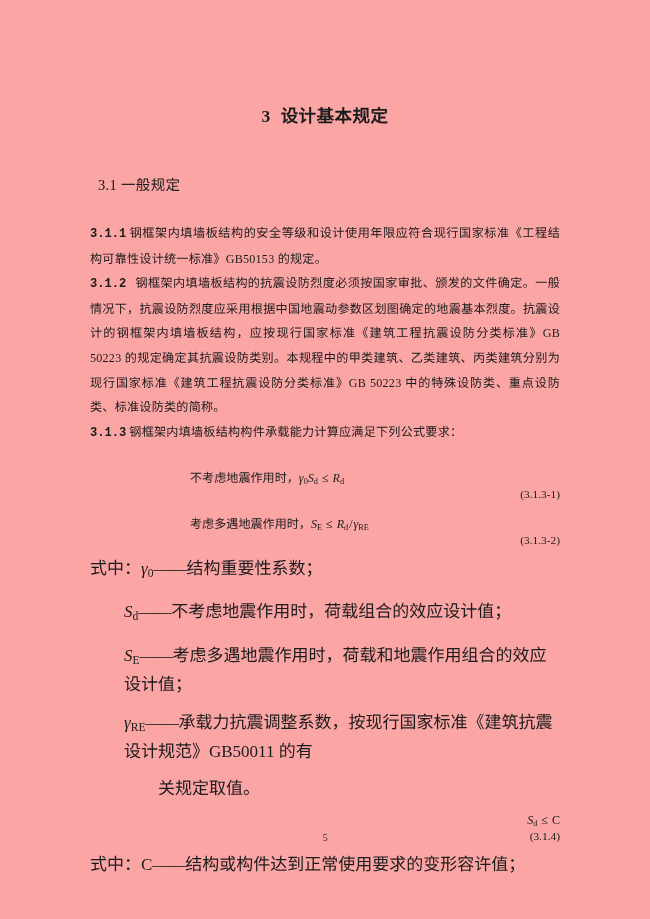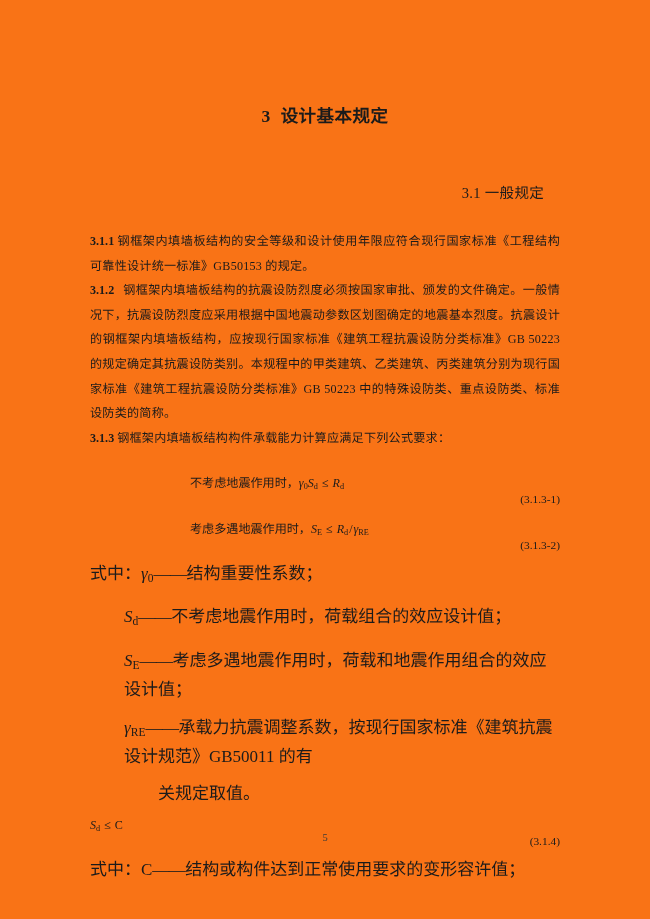--- a/index.html
+++ b/index.html
@@ -5,21 +5,21 @@
 <style>
   html, body {
     margin: 0;
     padding: 0;
     background: #ffffff;
   }
   .page {
     position: relative;
     width: 650px;
     height: 919px;
-    background: #f97316;
+    background: #fca5a5;
     margin: 0 auto;
     overflow: hidden;
     font-family: "Liberation Serif", "DejaVu Serif", serif;
     color: #1b1b1b;
     -webkit-font-smoothing: antialiased;
   }
 
   .content {
     position: absolute;
     left: 90px;
@@ -35,24 +35,24 @@
     font-weight: bold;
     letter-spacing: 0.5px;
     margin: 0;
     padding-top: 106px;
     line-height: 1.2;
   }
   .chapter-title .num {
     margin-right: 10px;
   }
   .section-title {
-    text-align: right;
+    text-align: left;
     font-size: 14.5px;
     font-weight: normal;
-    margin: 16px;
+    margin: 8px;
     padding-top: 38px;
     letter-spacing: 0.3px;
   }
   .section-title .num {
     margin-right: 4px;
   }
 
   
   .clause {
     font-size: 12.1px;
@@ -61,39 +61,40 @@
     text-justify: inter-ideograph;
     margin: 0;
     letter-spacing: 0.02em;
   }
   .clause-first {
     margin-top: 27px;
   }
   .clause .label {
     font-weight: bold;
     letter-spacing: 0;
+    font-family: Liberation Mono, monospace;
   }
   .gap-sm { margin-right: 3px; }
   .gap-md { margin-right: 9px; }
 
   
   .formula-row {
     position: relative;
     font-size: 12.1px;
     line-height: 24.6px;
     height: 30px;
   }
   .formula-row.tall { height: 32px; }
   .formula-body {
     display: block;
     padding-left: 100px;
   }
   .formula-body.center {
     padding-left: 0;
-    text-align: left;
+    text-align: right;
   }
   .formula-num {
     position: absolute;
     right: 0;
     top: 16px;
     font-size: 11.4px;
     white-space: nowrap;
   }
 
   

